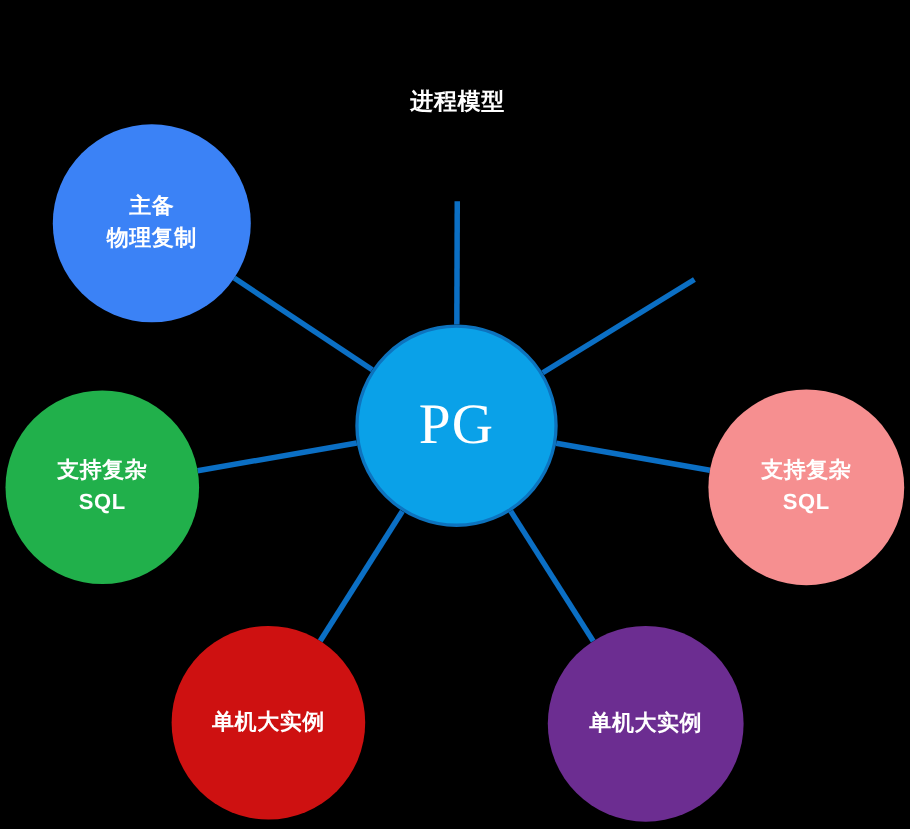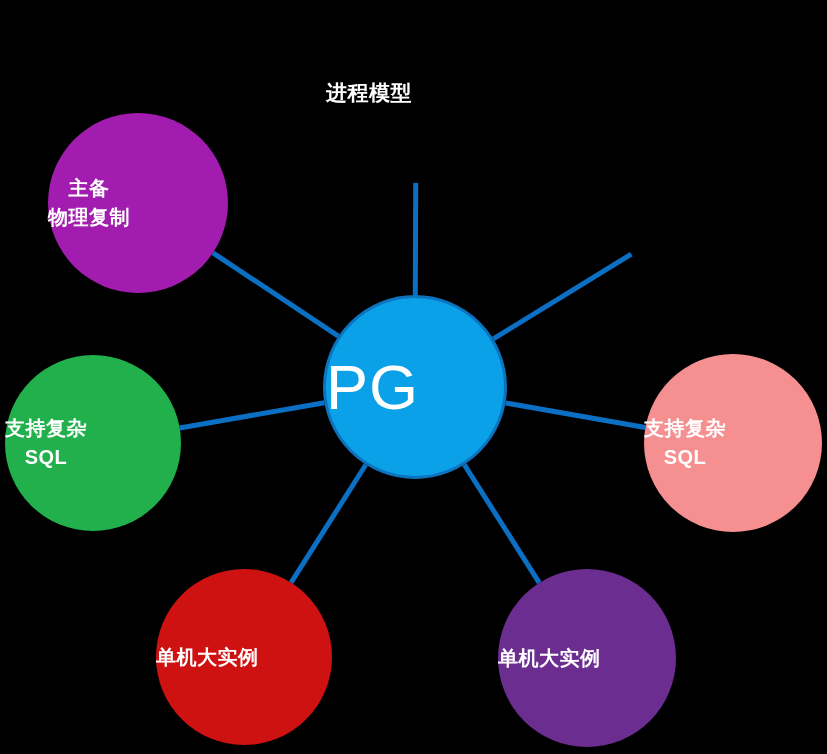--- a/index.html
+++ b/index.html
@@ -19,37 +19,37 @@
     position: absolute;
     left: 0;
     top: 0;
     z-index: 1;
   }
   .node {
     position: absolute;
     border-radius: 50%;
     display: flex;
     align-items: center;
-    justify-content: flex-start;
+    justify-content: center;
     text-align: center;
     box-sizing: border-box;
     z-index: 2;
   }
   .node-label {
     color: #ffffff;
     font-weight: bold;
     font-size: 20px;
     line-height: 1.45;
     white-space: pre-line;
     letter-spacing: 0.5px;
   }
   .node.hub .node-label {
-    font-family: Liberation Sans, sans-serif;
+    font-family: Liberation Serif, serif;
     font-weight: normal;
-    font-size: 63px;
+    font-size: 52px;
     letter-spacing: 1px;
     line-height: 1;
   }
   .node.ghost {
     background: transparent !important;
     border: none !important;
   }
   .node.ghost .node-label {
     font-size: 21px;
   }
@@ -66,21 +66,21 @@
       <line x1="505.60581830311946" y1="402.95574158797075" x2="645.3487192502431" y2="427.5645543333761" stroke="#0B6FC4" stroke-width="5"></line>
       <line x1="365.7752085310403" y1="464.723354950989" x2="291.08458314422234" y2="582.6559213512279" stroke="#0B6FC4" stroke-width="5"></line>
       <line x1="464.2997778897201" y1="464.67581283787297" x2="539.3078235632056" y2="582.8570941024925" stroke="#0B6FC4" stroke-width="5"></line>
     </svg>
 <div class="node hub" style="left: 323px; top: 295px; width: 184px; height: 184px; background: rgb(10, 161, 232); border: 3px solid rgb(13, 115, 190);">
       <span class="node-label">PG</span>
     </div>
     <div class="node ghost" style="left: 326px; top: 3px; width: 180px; height: 180px; background: transparent;">
       <span class="node-label">进程模型</span>
     </div>
-    <div class="node satellite" style="left: 48px; top: 113px; width: 180px; height: 180px; background: #a21caf;">
+    <div class="node satellite" style="left: 48px; top: 113px; width: 180px; height: 180px; background: #3b82f6;">
       <span class="node-label">主备
 物理复制</span>
     </div>
     <div class="node satellite" style="left: 5px; top: 355px; width: 176px; height: 176px; background: rgb(33, 176, 75);">
       <span class="node-label">支持复杂
 SQL</span>
     </div>
     <div class="node satellite" style="left: 644px; top: 354px; width: 178px; height: 178px; background: rgb(246, 143, 144);">
       <span class="node-label">支持复杂
 SQL</span>

